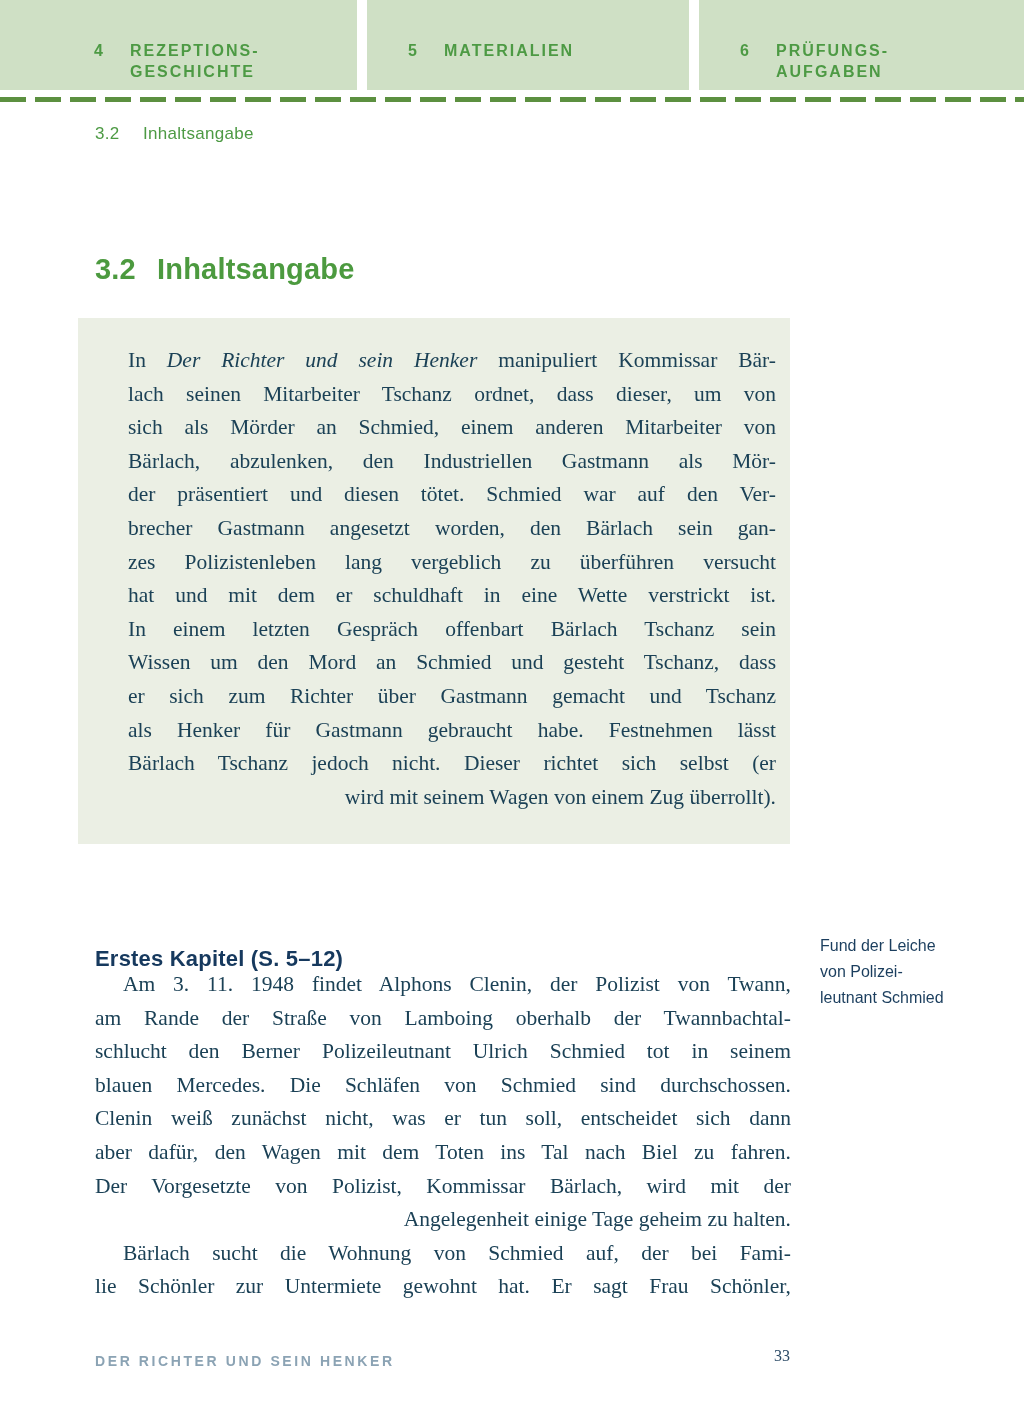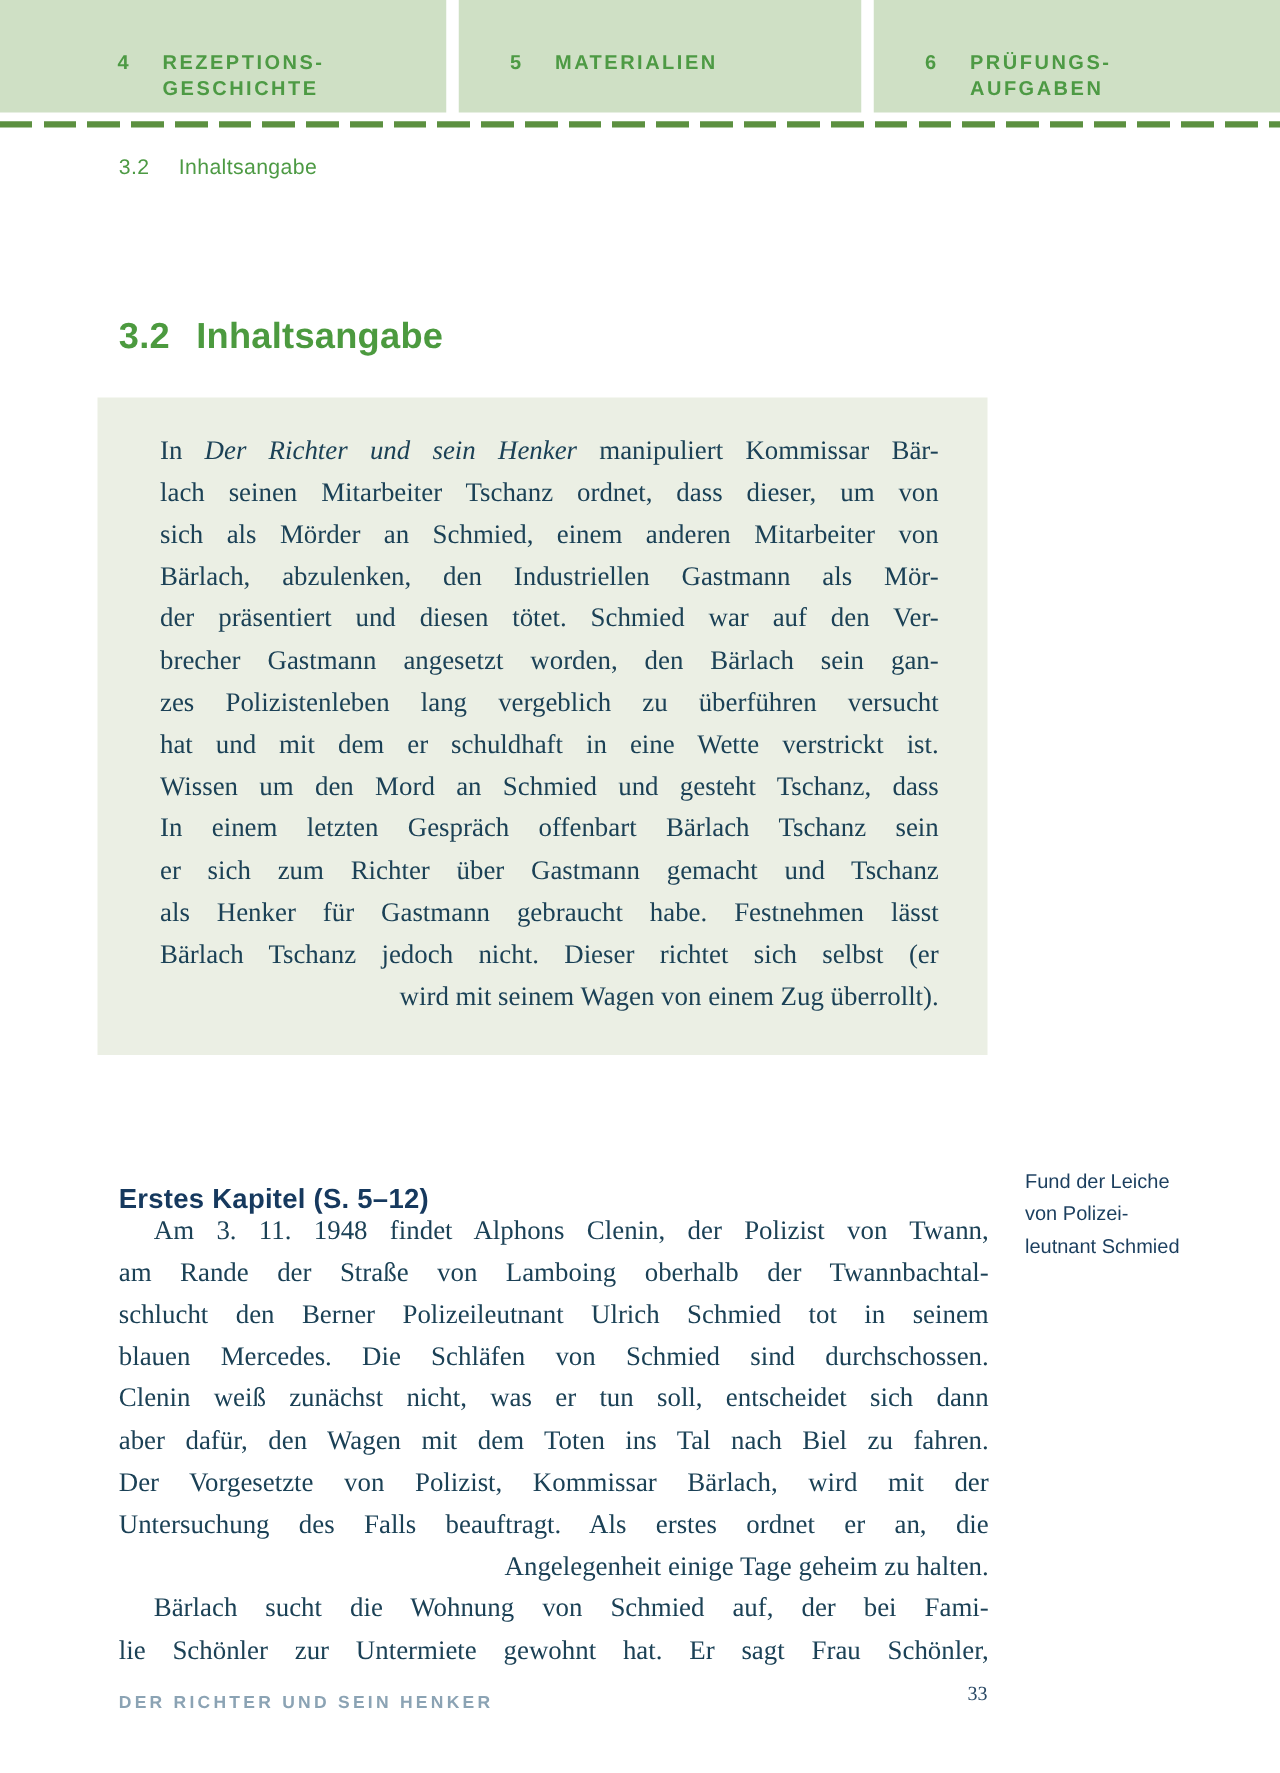--- a/index.html
+++ b/index.html
@@ -45,21 +45,21 @@
   .crumb-num{width:48px;flex:0 0 48px;}
   
   .main-heading{
     position:absolute;left:95px;top:253px;display:flex;
     color:var(--heading-green);font-size:29px;font-weight:bold;letter-spacing:.2px;
   }
   .main-heading .h-num{width:62px;flex:0 0 62px;}
   
   .summary-box{
     position:absolute;left:78px;top:318px;width:712px;height:526px;
-    background:var(--box-bg);padding:26px 39px 0 50px;
+    background:var(--box-bg);padding:26px 14px 0 50px;
   }
   .serif{
     font-family:"Liberation Serif",serif;font-size:21.5px;line-height:33.6px;
     color:var(--text-dark);
   }
   .jl{text-align:justify;text-align-last:justify;white-space:normal;}
   .ll{text-align:right;}
   .indent{text-indent:28px;}
   .italic{font-style:italic;}
   
@@ -123,39 +123,38 @@
 
   <div class="summary-box serif">
     <div class="jl"><span>In </span><span class="italic">Der Richter und sein Henker</span><span> manipuliert Kommissar Bär-</span></div>
     <div class="jl">lach seinen Mitarbeiter Tschanz ordnet, dass dieser, um von</div>
     <div class="jl">sich als Mörder an Schmied, einem anderen Mitarbeiter von</div>
     <div class="jl">Bärlach, abzulenken, den Industriellen Gastmann als Mör-</div>
     <div class="jl">der präsentiert und diesen tötet. Schmied war auf den Ver-</div>
     <div class="jl">brecher Gastmann angesetzt worden, den Bärlach sein gan-</div>
     <div class="jl">zes Polizistenleben lang vergeblich zu überführen versucht</div>
     <div class="jl">hat und mit dem er schuldhaft in eine Wette verstrickt ist.</div>
+    <div class="jl">In einem letzten Gespräch offenbart Bärlach Tschanz sein</div>
     <div class="jl">Wissen um den Mord an Schmied und gesteht Tschanz, dass</div>
-    <div class="jl">In einem letzten Gespräch offenbart Bärlach Tschanz sein</div>
     <div class="jl">er sich zum Richter über Gastmann gemacht und Tschanz</div>
     <div class="jl">als Henker für Gastmann gebraucht habe. Festnehmen lässt</div>
     <div class="jl">Bärlach Tschanz jedoch nicht. Dieser richtet sich selbst (er</div>
     <div class="ll">wird mit seinem Wagen von einem Zug überrollt).</div>
   </div>
 
   <div class="section-heading">Erstes Kapitel (S. 5–12)</div>
 
   <div class="body-text serif">
     <div class="jl indent">Am 3. 11. 1948 findet Alphons Clenin, der Polizist von Twann,</div>
     <div class="jl">am Rande der Straße von Lamboing oberhalb der Twannbachtal-</div>
     <div class="jl">schlucht den Berner Polizeileutnant Ulrich Schmied tot in seinem</div>
     <div class="jl">blauen Mercedes. Die Schläfen von Schmied sind durchschossen.</div>
     <div class="jl">Clenin weiß zunächst nicht, was er tun soll, entscheidet sich dann</div>
     <div class="jl">aber dafür, den Wagen mit dem Toten ins Tal nach Biel zu fahren.</div>
     <div class="jl">Der Vorgesetzte von Polizist, Kommissar Bärlach, wird mit der</div>
-    <div class="jl">Untersuchung des Falls beauftragt. Als erstes ordnet er an, die</div>
     <div class="ll">Angelegenheit einige Tage geheim zu halten.</div>
     <div class="jl indent">Bärlach sucht die Wohnung von Schmied auf, der bei Fami-</div>
     <div class="jl">lie Schönler zur Untermiete gewohnt hat. Er sagt Frau Schönler,</div>
   </div>
 
   <div class="margin-note">
     <div>Fund der Leiche</div>
     <div>von Polizei-</div>
     <div>leutnant Schmied</div>
   </div>

